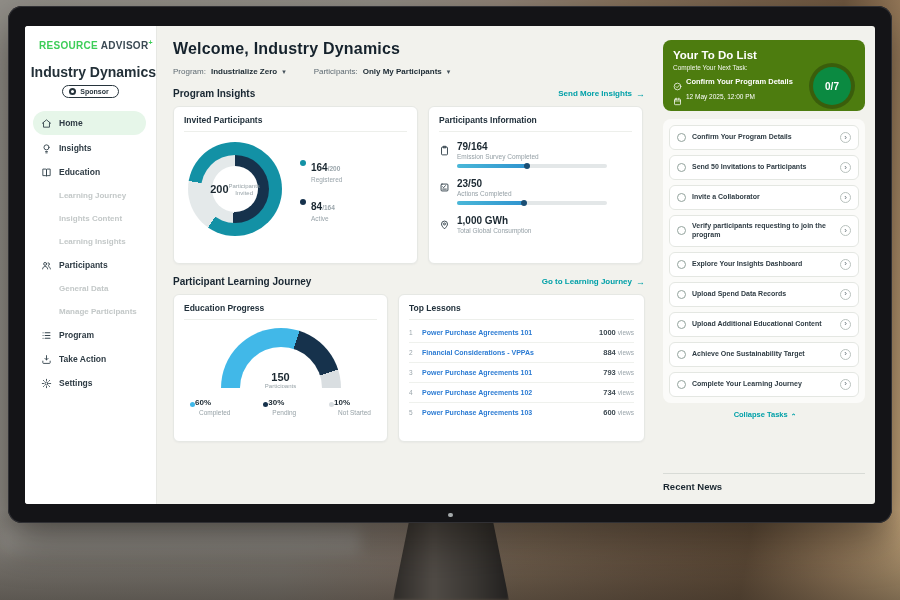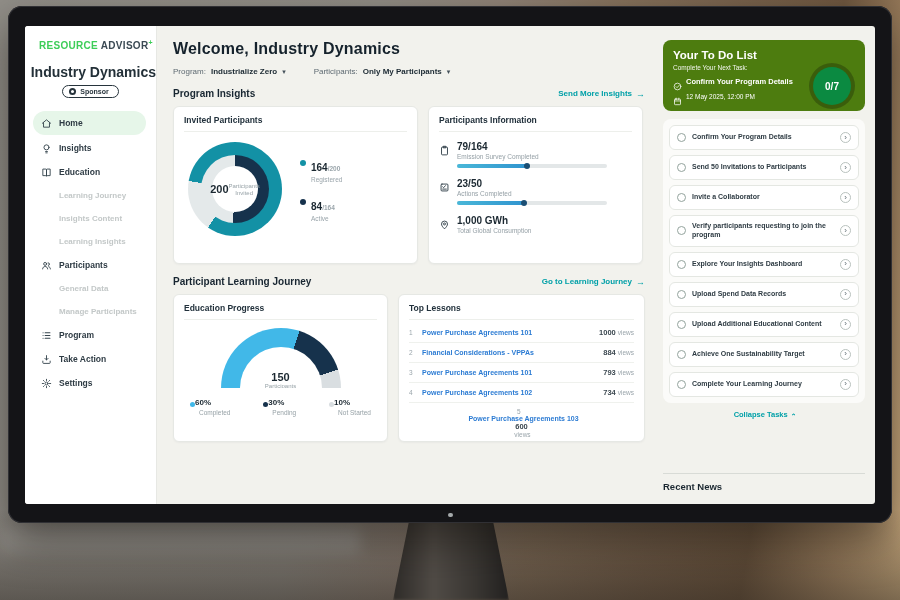--- a/index.html
+++ b/index.html
@@ -96,21 +96,21 @@
   .gc-lab { font-size:6px; color:#97a2a7; }
   .edu-legend { display:flex; justify-content:space-between; margin-top:10px; padding:0 6px; }
   .el-top { display:flex; align-items:flex-end; }
   .el-dot { width:5px; height:5px; border-radius:50%; flex:none; }
   .el-pct { font-size:8px; font-weight:800; color:#1b2831; }
   .el-lab { font-size:6.5px; color:#97a2a7; margin-top:2px; padding-left:9px; }
 
   
   .lesson-rows { margin-top:3px; }
   .lesson { display:flex; align-items:center; padding:5px 0; border-bottom:1px solid #eff1ed; }
-  .lesson:last-child { border-bottom:none;flex-direction:column; }
+  .lesson:last-child { border-bottom:none; }
   .lr { font-size:6.5px; color:#9aa5ab; width:9px; flex:none; }
   .lt { flex:1; font-size:7px; font-weight:700; color:#2b7bd3; margin-left:4px; cursor:pointer; }
   .lv { font-size:7.5px; font-weight:700; color:#3c4850; }
   .lvu { font-size:6.5px; color:#9aa5ab; margin-left:2px; }
 
   
   .todo-panel { width:218px; flex:none; padding:14px 10px 8px 6px; display:flex; flex-direction:column; }
   .todo-card { background:#4d7c0f; border-radius:8px; padding:9px 10px 10px; position:relative; color:#fff; flex:none; }
   .todo-title { font-size:11.5px; font-weight:800; }
   .todo-sub { font-size:6.5px; margin-top:3px; opacity:.92; }

